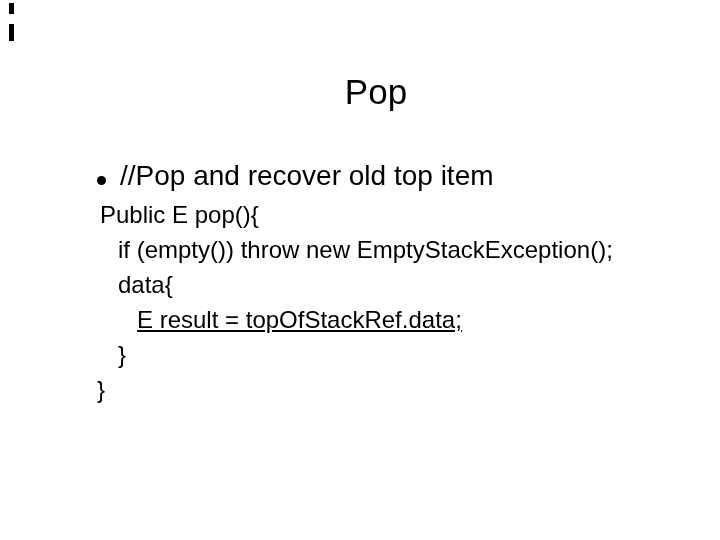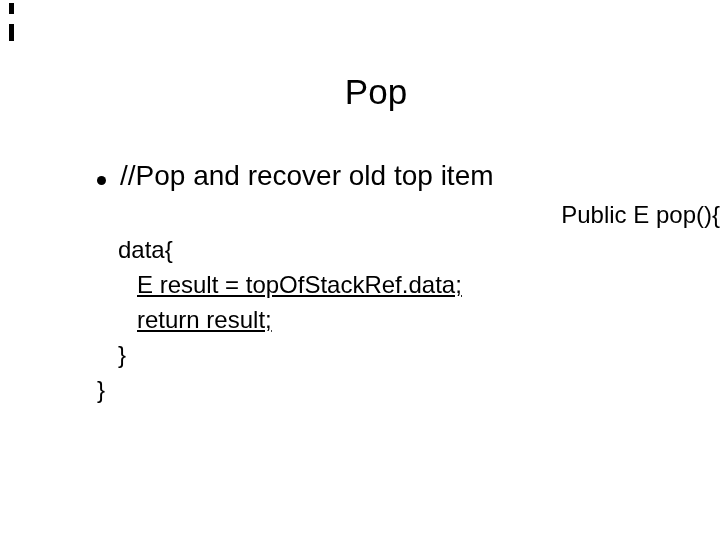--- a/index.html
+++ b/index.html
@@ -23,21 +23,21 @@
   .bullet-dot{
     position:absolute;left:62px;top:18px;
     width:9px;height:9px;border-radius:50%;background:#000000;
   }
   .bullet-text{
     display:block;margin-left:85px;
     font-size:28px;line-height:35px;white-space:pre;
   }
   .code-block{position:absolute;top:197px;left:0;width:100%;}
   .code-line{font-size:24px;line-height:35px;white-space:pre;}
-  .i1 {padding-left:100px;text-align:right;}
+  .i1 {padding-left:100px;}
   .i1b{padding-left:97px;}
   .i2 {padding-left:118px;}
   .i3 {padding-left:137px;text-decoration:underline;}
 </style>
 </head>
 <body>
 
 <div class="slide">
 
   <div class="edge-mark m1"></div>
@@ -45,20 +45,20 @@
 
   <h1 class="title">Pop</h1>
 
   <div class="bullet-row">
     <span class="bullet-dot"></span>
     <span class="bullet-text">//Pop and recover old top item</span>
   </div>
 
   <div class="code-block">
     <div class="code-line i1">Public E pop(){</div>
+    <div class="code-line i2">if (empty()) throw new EmptyStackException();</div>
     <div class="code-line i2">data{</div>
     <div class="code-line i3">E result = topOfStackRef.data;</div>
-    <div class="code-line i3">return result;</div>
     <div class="code-line i2">}</div>
     <div class="code-line i1b">}</div>
   </div>
 
 </div>
 
 </body></html>

